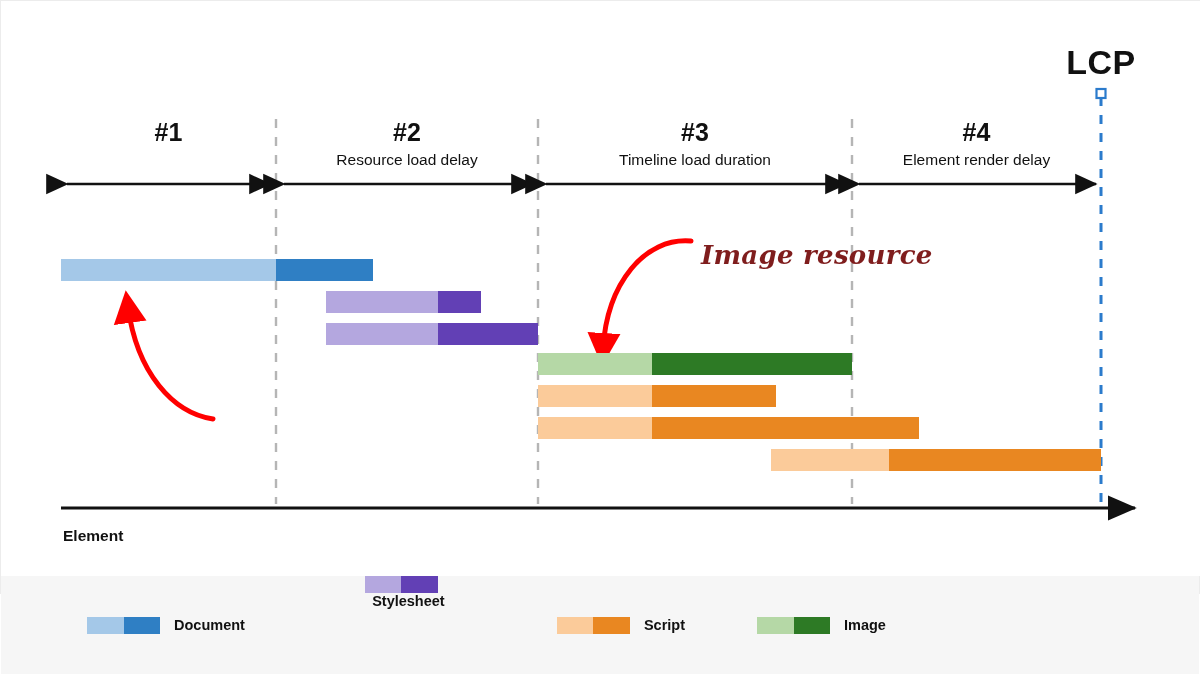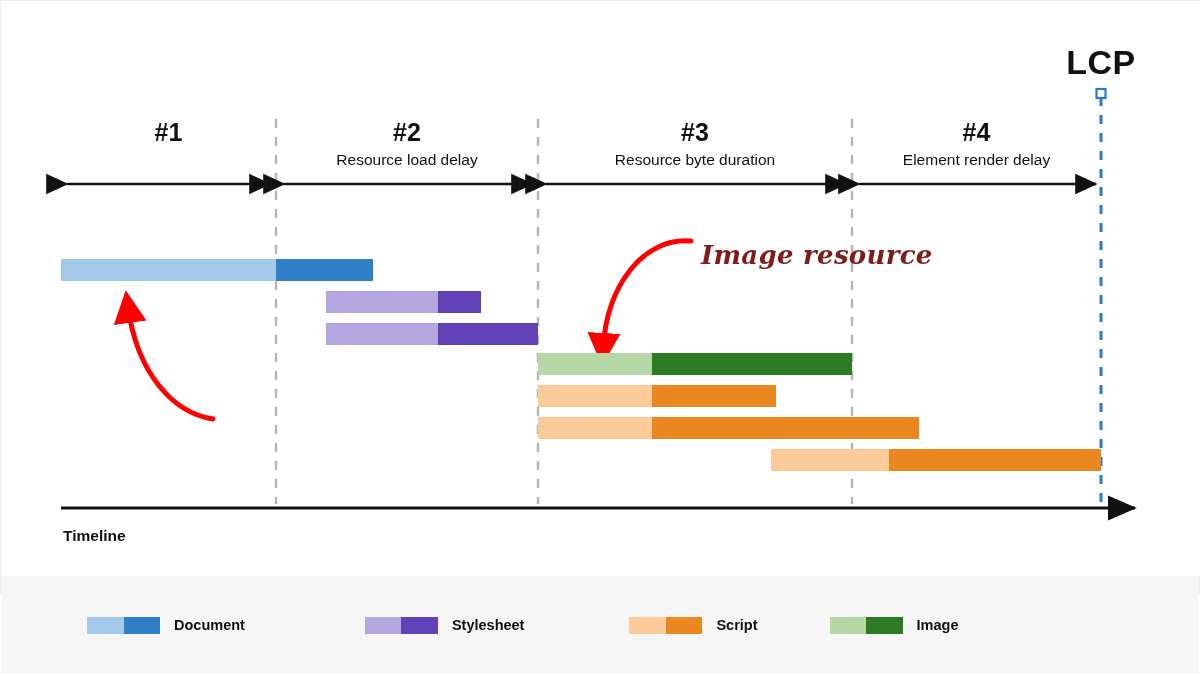--- a/index.html
+++ b/index.html
@@ -195,21 +195,21 @@
 
     <div class="phase" style="left:60px; top:118px; width:215px;">
       <div class="phase-num">#1</div>
     </div>
     <div class="phase" style="left:275px; top:118px; width:262px;">
       <div class="phase-num">#2</div>
       <div class="phase-name">Resource load delay</div>
     </div>
     <div class="phase" style="left:537px; top:118px; width:314px;">
       <div class="phase-num">#3</div>
-      <div class="phase-name">Resource byte duration</div>
+      <div class="phase-name">Timeline load duration</div>
     </div>
     <div class="phase" style="left:851px; top:118px; width:249px;">
       <div class="phase-num">#4</div>
       <div class="phase-name">Element render delay</div>
     </div>
 
     <div class="bar" style="left:60px; top:258px; width:312px;">
       <div class="seg" style="width:215px; background:#a4c8e8;"></div>
       <div class="seg" style="width:97px; background:#2f7fc4;"></div>
     </div>
@@ -237,35 +237,35 @@
     <div class="bar" style="left:537px; top:416px; width:381px;">
       <div class="seg" style="width:114px; background:#fbcb9a;"></div>
       <div class="seg" style="width:267px; background:#e98721;"></div>
     </div>
 
     <div class="bar" style="left:770px; top:448px; width:330px;">
       <div class="seg" style="width:118px; background:#fbcb9a;"></div>
       <div class="seg" style="width:212px; background:#e98721;"></div>
     </div>
 
-    <div class="timeline-caption">Timeline</div>
+    <div class="timeline-caption">Element</div>
 
     <div class="annot" id="annot-image">Image resource</div>
 
   </div>
 
   <div class="legend">
     <div class="legend-item" style="margin-right:120px;">
       <span class="legend-swatch">
         <span class="lite" style="background:#a4c8e8;"></span>
           <span class="dark" style="background:#2f7fc4;"></span>
       </span>
       <span class="legend-text">Document</span>
     </div>
-    <div class="legend-item" style="margin-right:105px;">
+    <div class="legend-item" style="margin-right:105px;flex-direction:column;">
       <span class="legend-swatch">
         <span class="lite" style="background:#b4a7df;"></span>
           <span class="dark" style="background:#6240b5;"></span>
       </span>
       <span class="legend-text">Stylesheet</span>
     </div>
     <div class="legend-item" style="margin-right:72px;">
       <span class="legend-swatch">
         <span class="lite" style="background:#fbcb9a;"></span>
           <span class="dark" style="background:#e98721;"></span>

